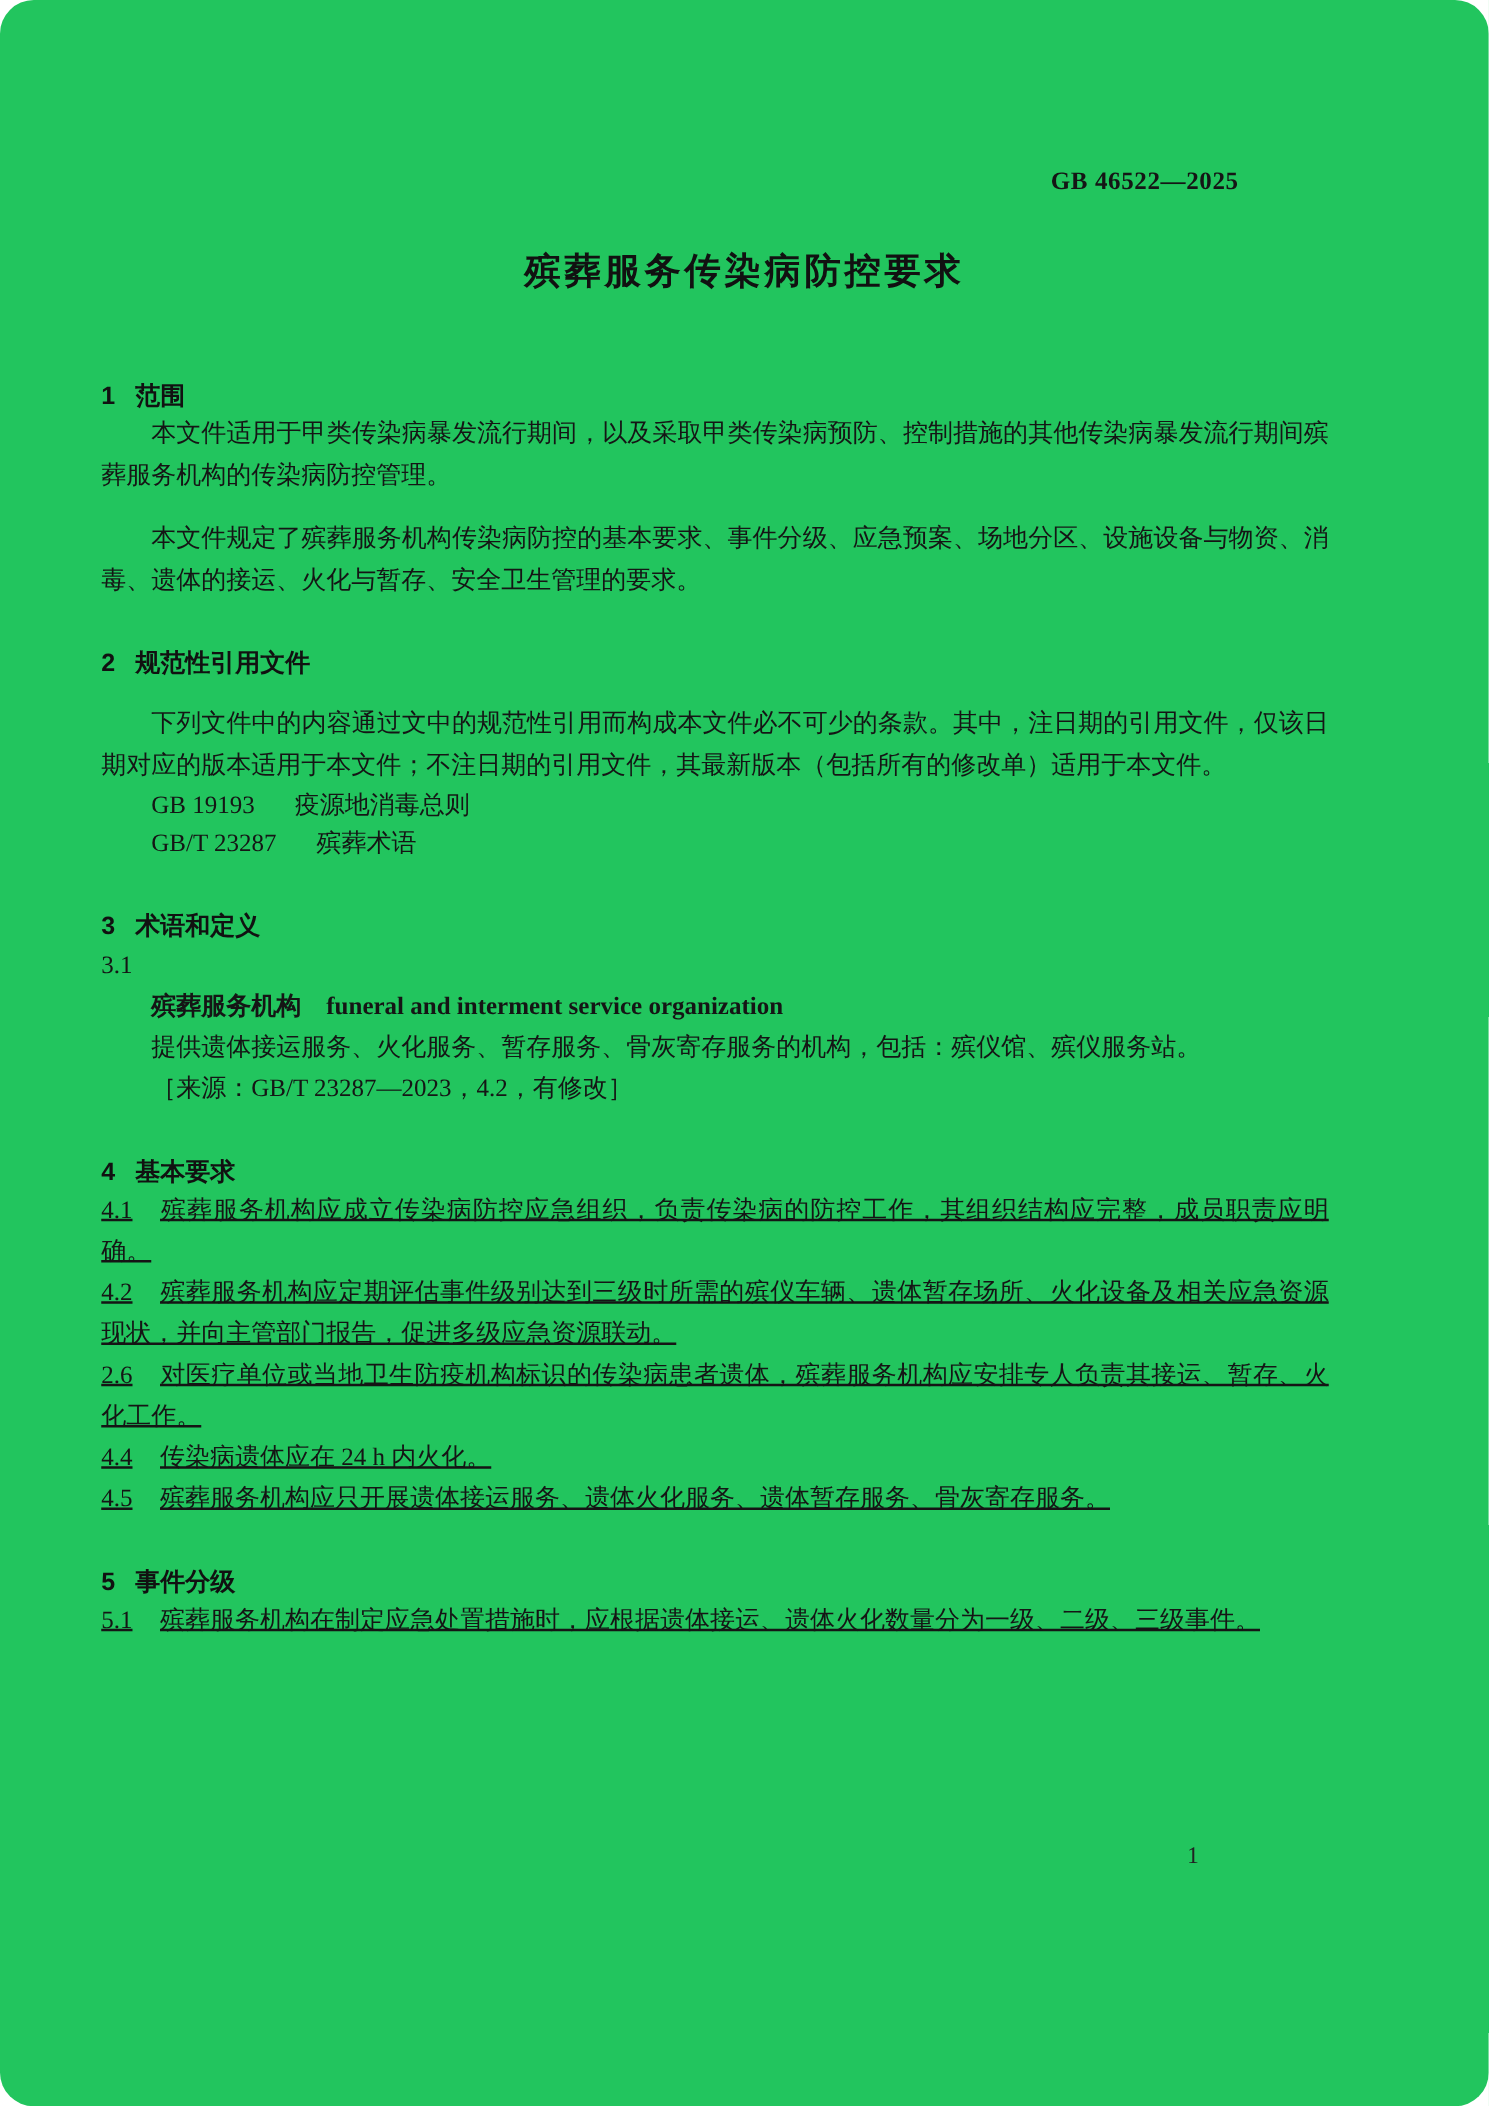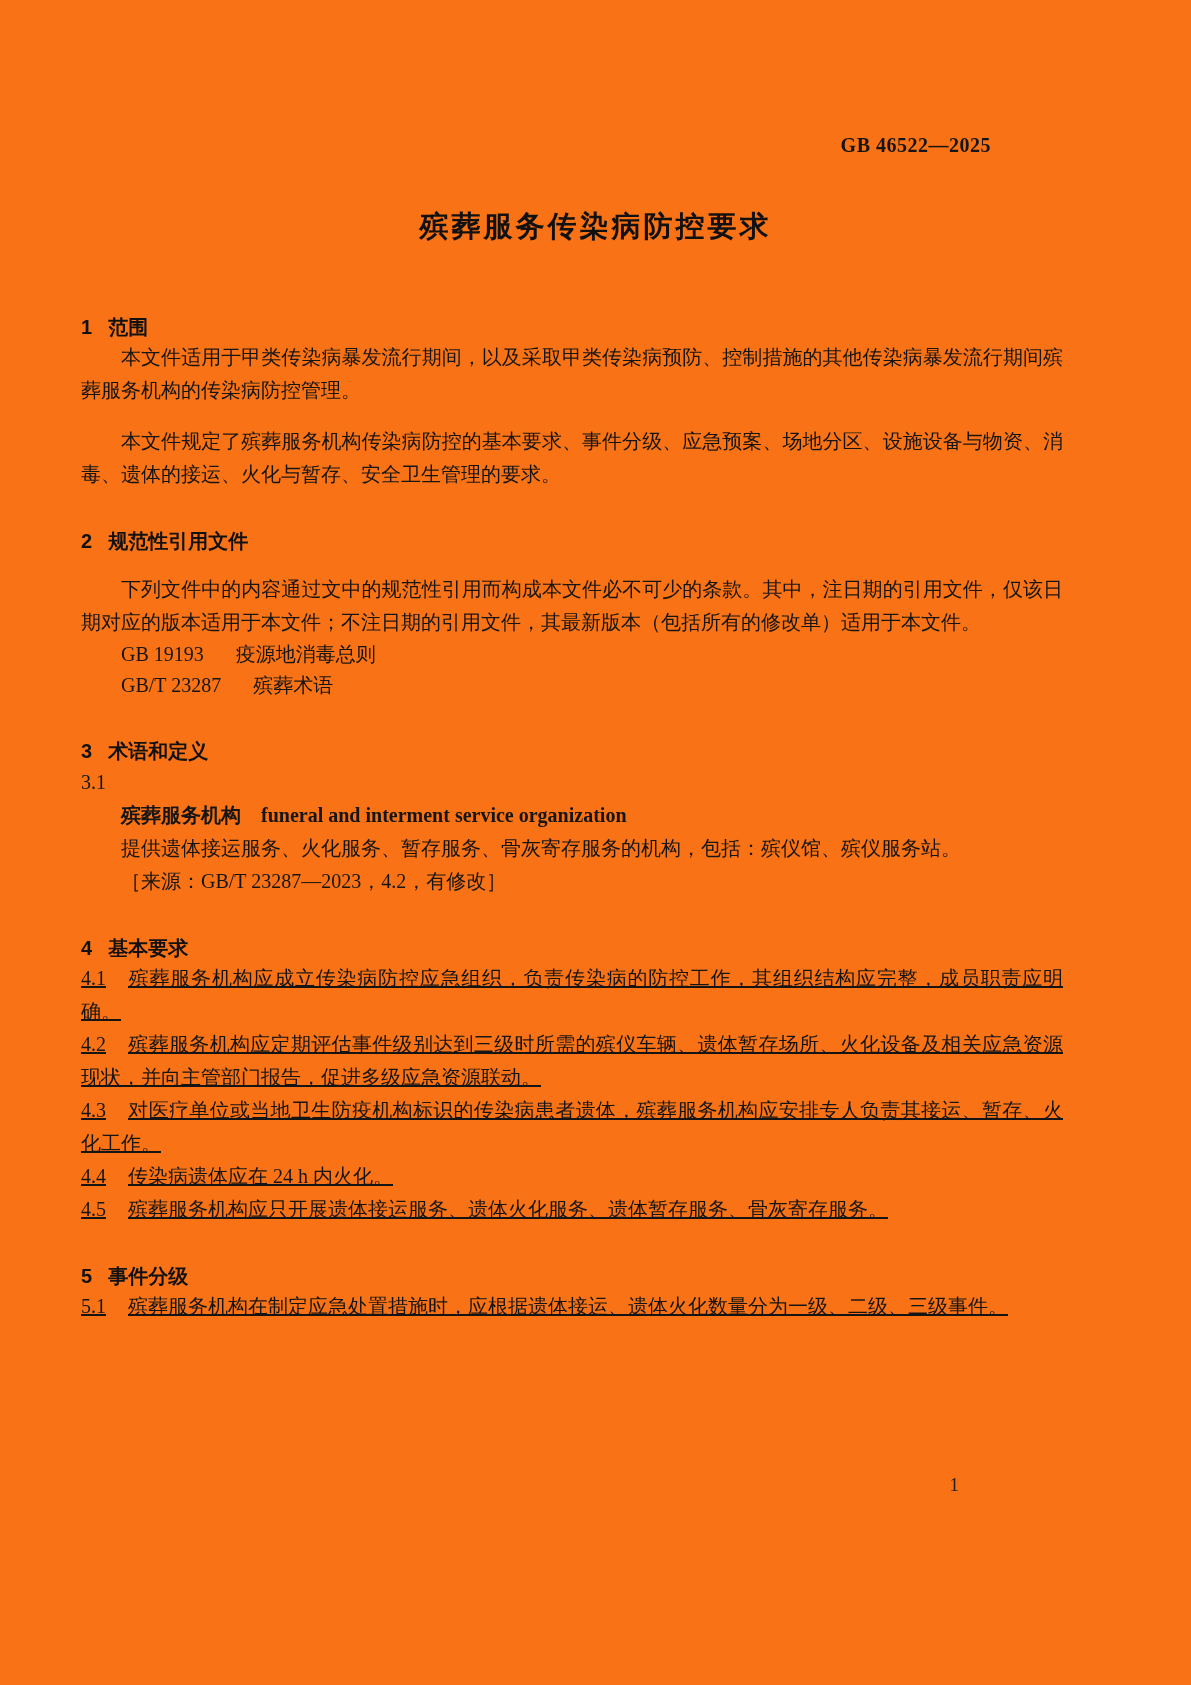--- a/index.html
+++ b/index.html
@@ -3,37 +3,38 @@
 <meta charset="utf-8">
 <style>
   * { box-sizing: border-box; }
   html, body { margin: 0; padding: 0; background: #ffffff; }
 
   .page {
     position: relative;
     width: 1191px;
     height: 1685px;
     margin: 0 auto;
-    background: #f97316;
+    background: #22c55e;
     color: #151515;
     font-family: "Liberation Serif", "DejaVu Serif", serif;
     overflow: hidden;
+    border-radius: 27px;
   }
 
   .std-header {
     padding-top: 134px;
     padding-right: 200px;
     text-align: right;
     font-size: 20px;
     font-weight: 600;
     letter-spacing: 0.5px;
   }
 
   .doc-title {
-    margin: 50px 0 0 0;
+    margin: 40px 0 0 0;
     text-align: center;
     font-family: "Liberation Sans", "DejaVu Sans", sans-serif;
     font-size: 29px;
     font-weight: 700;
     letter-spacing: 3px;
     color: #111;
   }
 
   .content { padding: 0 128px 0 81px; }
 
@@ -142,21 +143,21 @@
     <h2 class="sec-heading mt-sec">
       <span class="sec-num">4</span><span>基本要求</span>
     </h2>
     <p class="clause mt-p">
       <span class="clause-num">4.1</span><span>殡葬服务机构应成立传染病防控应急组织，负责传染病的防控工作，其组织结构应完整，成员职责应明确。</span>
     </p>
     <p class="clause">
       <span class="clause-num">4.2</span><span>殡葬服务机构应定期评估事件级别达到三级时所需的殡仪车辆、遗体暂存场所、火化设备及相关应急资源现状，并向主管部门报告，促进多级应急资源联动。</span>
     </p>
     <p class="clause">
-      <span class="clause-num">4.3</span><span>对医疗单位或当地卫生防疫机构标识的传染病患者遗体，殡葬服务机构应安排专人负责其接运、暂存、火化工作。</span>
+      <span class="clause-num">2.6</span><span>对医疗单位或当地卫生防疫机构标识的传染病患者遗体，殡葬服务机构应安排专人负责其接运、暂存、火化工作。</span>
     </p>
     <p class="clause">
       <span class="clause-num">4.4</span><span>传染病遗体应在 24 h 内火化。</span>
     </p>
     <p class="clause">
       <span class="clause-num">4.5</span><span>殡葬服务机构应只开展遗体接运服务、遗体火化服务、遗体暂存服务、骨灰寄存服务。</span>
     </p>
 
     <h2 class="sec-heading mt-sec">
       <span class="sec-num">5</span><span>事件分级</span>

